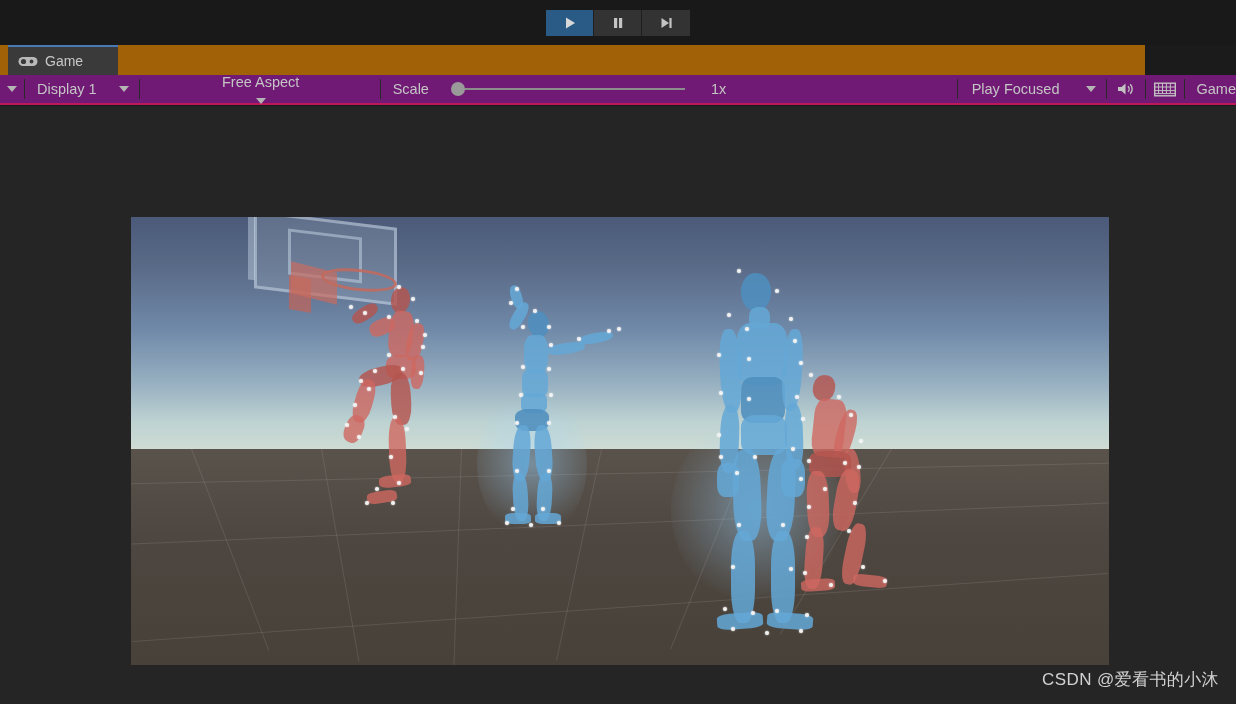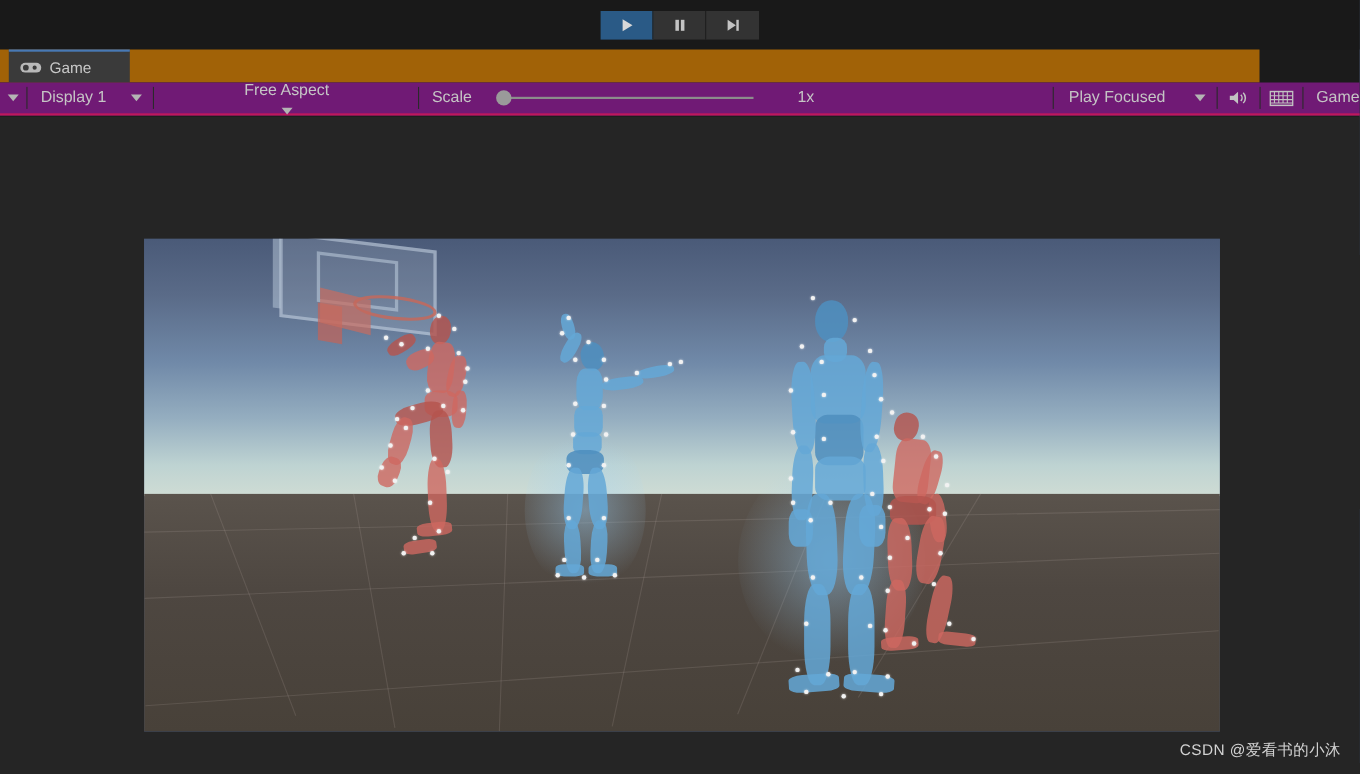--- a/index.html
+++ b/index.html
@@ -94,21 +94,21 @@
     position: relative;
   }
   .slider-knob {
     position: absolute;
     left: -4px; top: -6px;
     width: 14px; height: 14px;
     border-radius: 50%;
     background: #9a9a9a;
     cursor: pointer;
   }
-  #scale-value { margin-left: 14px; color: #c5c5c5; font-size: 14.5px; }
+  #scale-value { color: #c5c5c5; font-size: 14.5px; }
   #tb-focus { padding: 0 10px 0 14px; gap: 26px; }
   #tb-mute, #tb-stats-icon { width: 38px; justify-content: center; }
   #tb-stats { padding-left: 12px; }
 
   
   #gameview {
     position: absolute;
     top: 106px; left: 0;
     width: 1236px; height: 598px;
     background: #252525;
@@ -201,21 +201,21 @@
     width: 22px; height: 34px;
     background: rgba(192,100,90,0.72);
     transform: skewY(10deg);
   }
 
   
   #watermark {
     position: absolute;
     right: 17px; bottom: 13px;
     color: #d2d2d2;
-    font-size: 14px;
+    font-size: 17px;
     letter-spacing: 0.4px;
   }
 </style>
 </head>
 <body>
 
 <div id="playbar">
   <div class="pbgroup">
     <div class="pbtn active">
       <svg width="16" height="16" viewBox="0 0 16 16">

